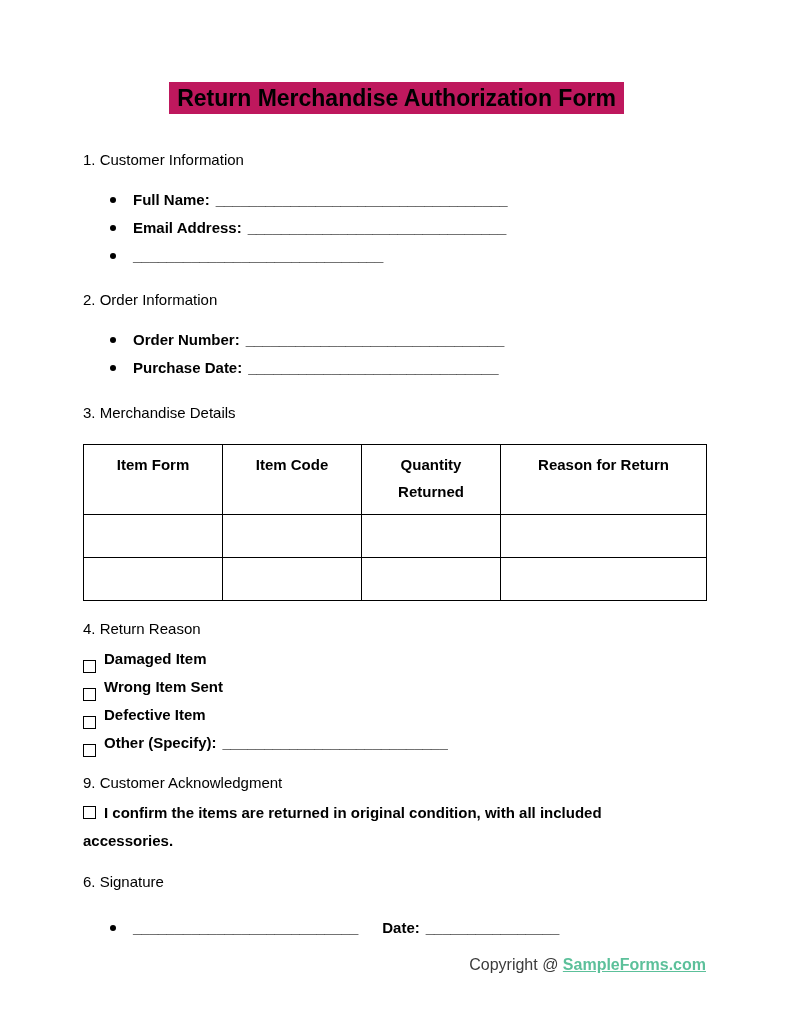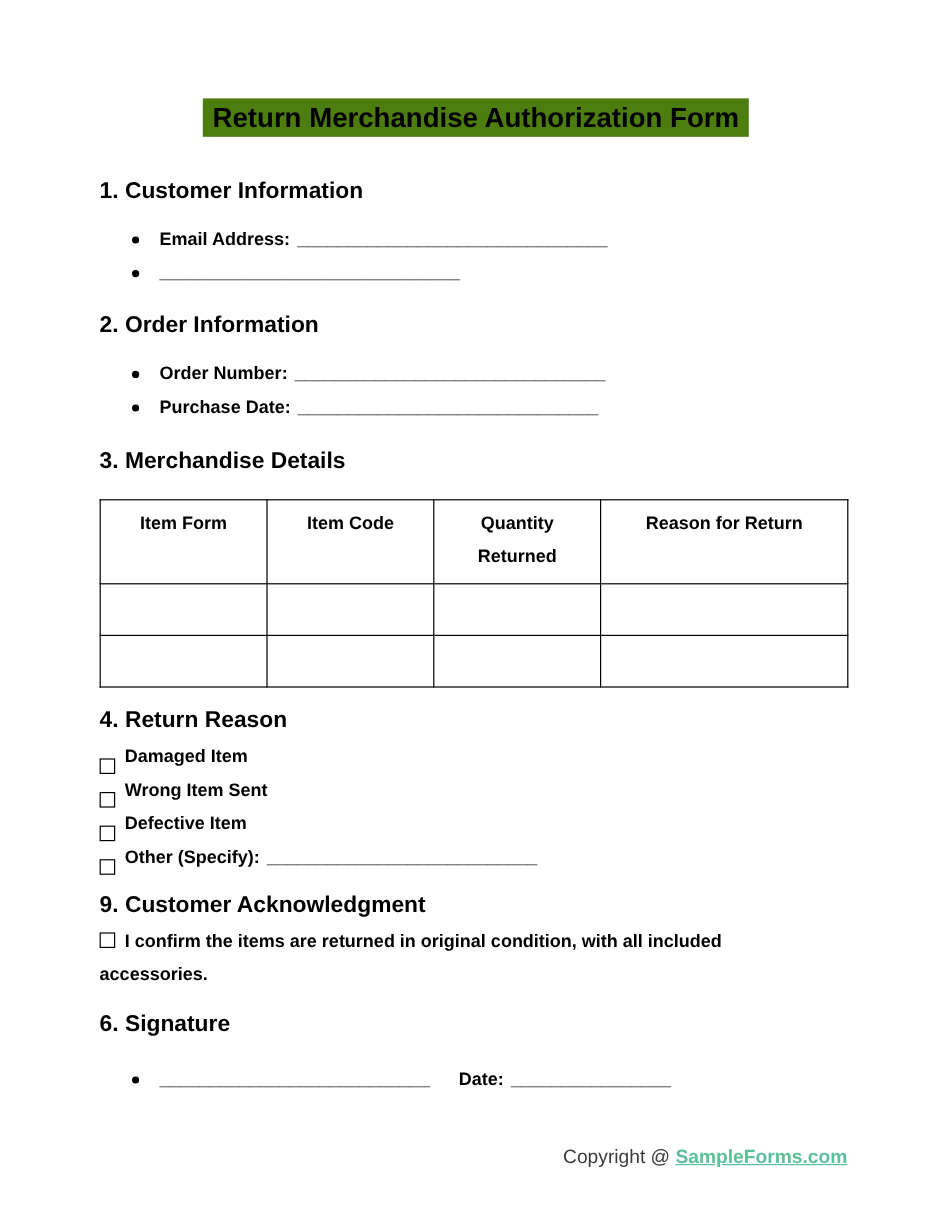--- a/index.html
+++ b/index.html
@@ -9,26 +9,26 @@
     background:#ffffff;
     font-family:"Liberation Sans",sans-serif;
     color:#000;
     overflow:hidden;
   }
   .content{padding:0 87px 0 83px;}
   .title-wrap{text-align:center;padding-top:82px;}
   .doc-title{
     display:inline-block;
     font-size:23px;font-weight:bold;
-    background:#4d7c0f;
+    background:#be185d;
     padding:3px 8px;
     line-height:1.15;
   }
   .sec-head{
-    font-size:19px;font-weight:bold;line-height:20px;
+    font-size:15px;font-weight:normal;line-height:20px;
   }
   .mt-s1{margin-top:36px;}
   .mt-s2{margin-top:20px;}
   .mt-s3{margin-top:21px;}
   .mt-s4{margin-top:18px;}
   .mt-s5{margin-top:16px;}
   .mt-s6{margin-top:17px;}
   .bullet-list{margin-top:16px;}
   .bullet-row{
     display:flex;align-items:baseline;
@@ -108,20 +108,25 @@
 
 <div class="page">
   <div class="title-wrap">
     <span class="doc-title">Return Merchandise Authorization Form</span>
   </div>
 
   <div class="content">
 
     <div class="sec-head mt-s1">1. Customer Information</div>
     <div class="bullet-list">
+      <div class="bullet-row">
+        <span class="dot"></span>
+        <span class="lbl">Full Name:</span>
+        <span class="blank">___________________________________</span>
+      </div>
       <div class="bullet-row">
         <span class="dot"></span>
         <span class="lbl">Email Address:</span>
         <span class="blank">_______________________________</span>
       </div>
       <div class="bullet-row">
         <span class="dot"></span>
         <span class="blank">______________________________</span>
       </div>
     </div>

